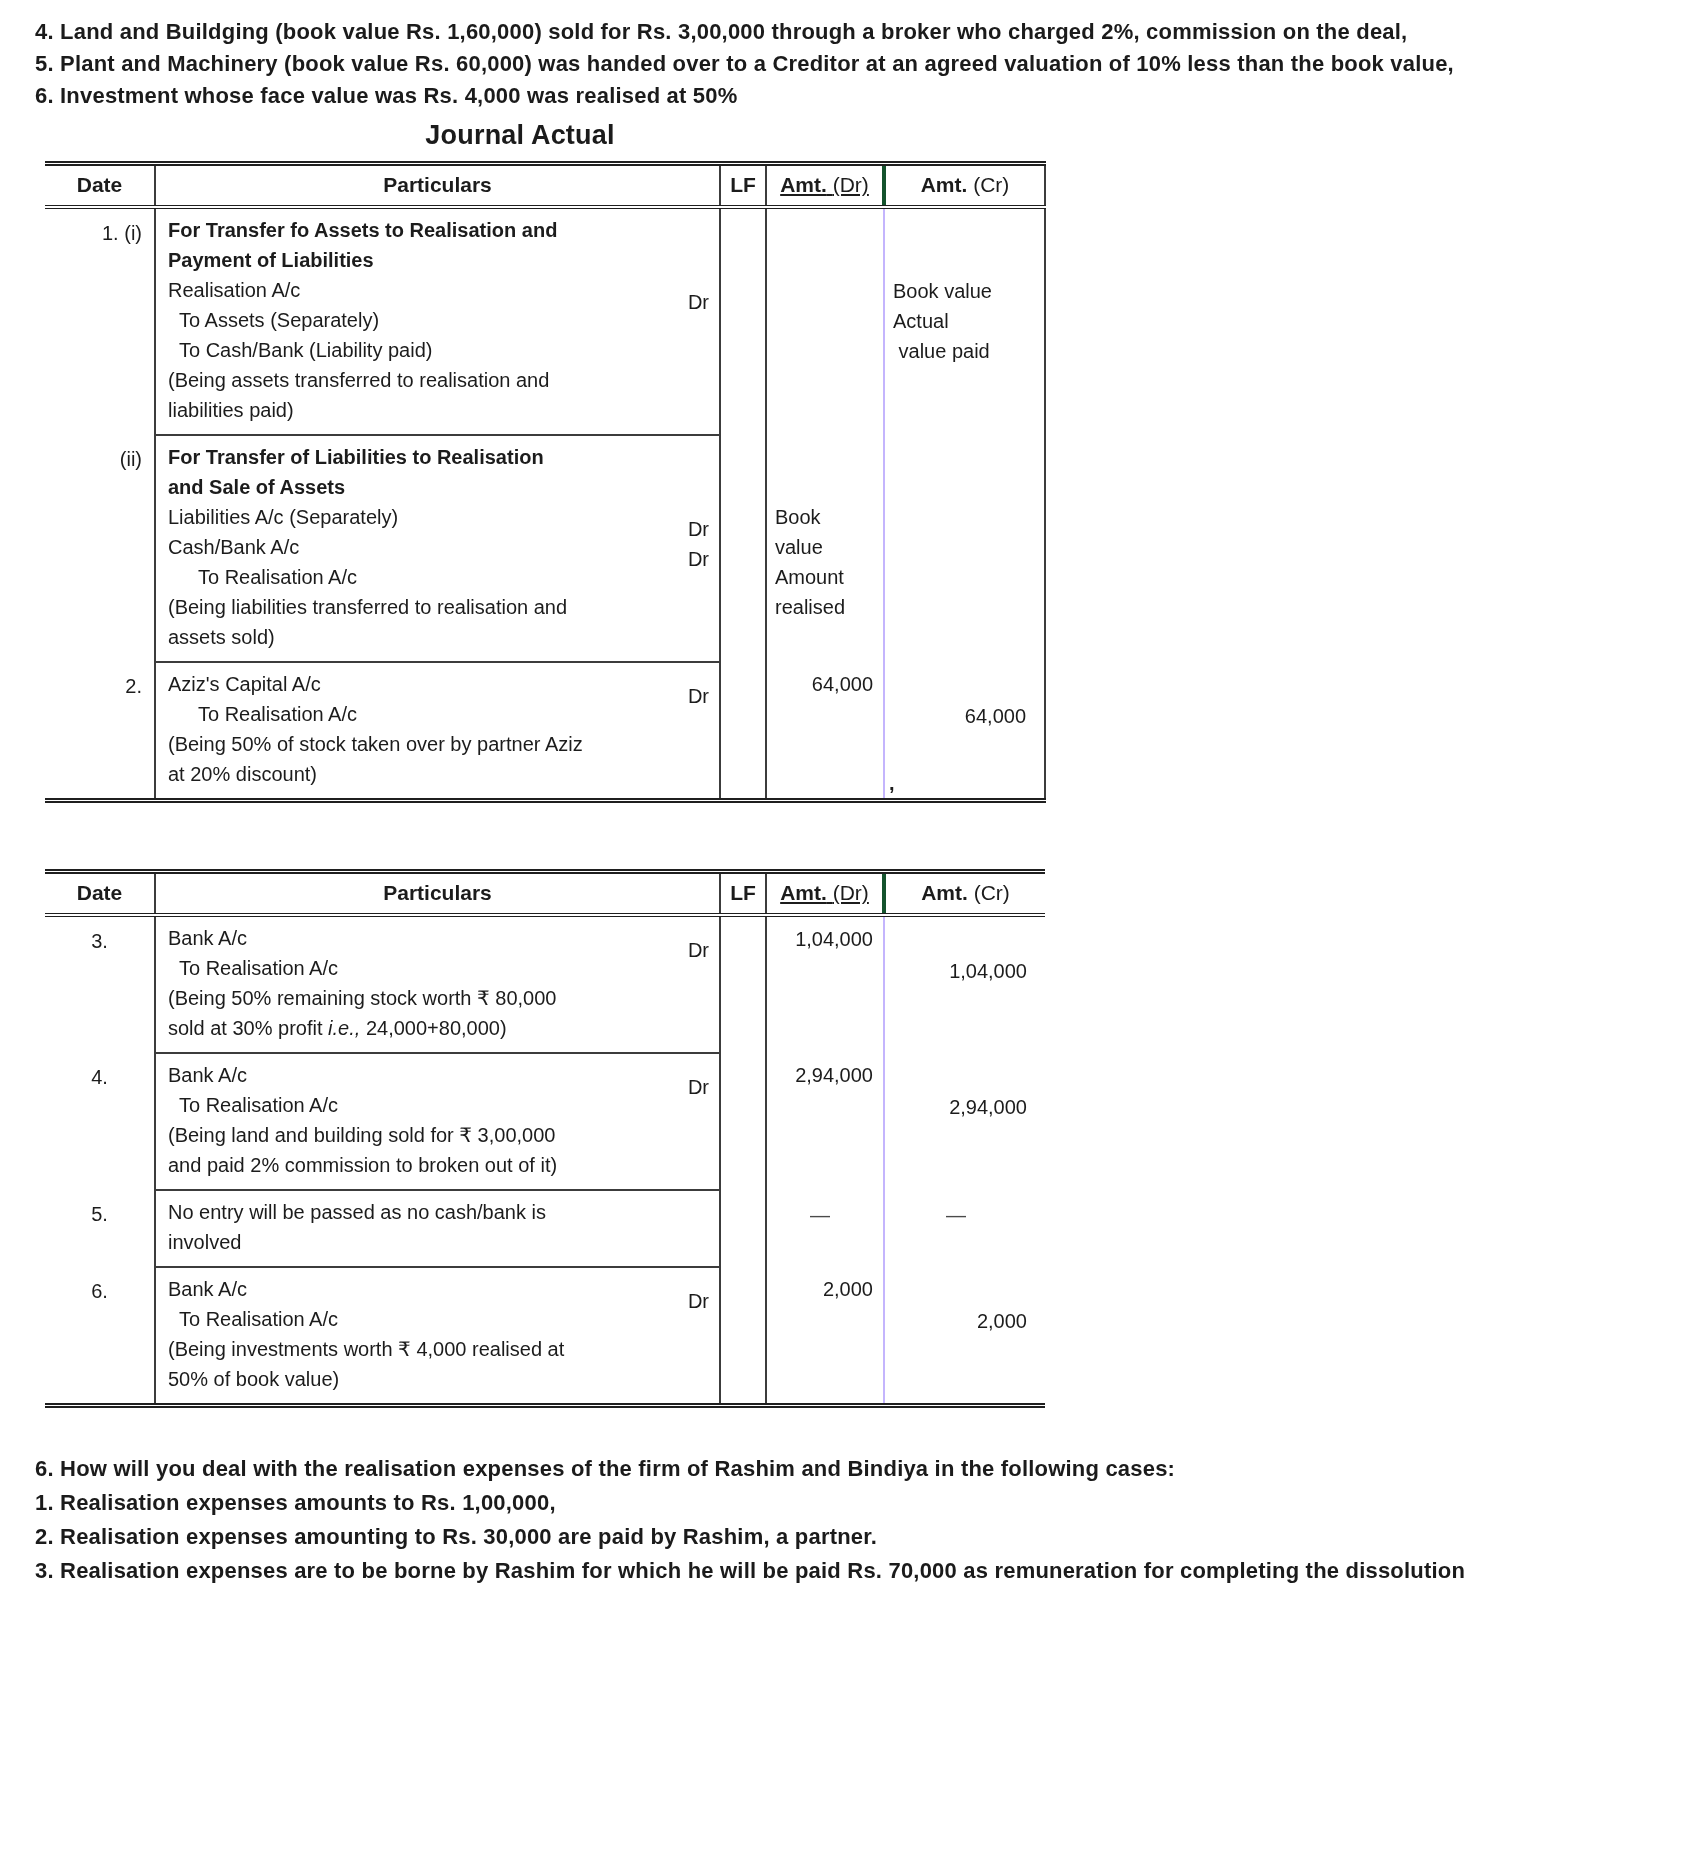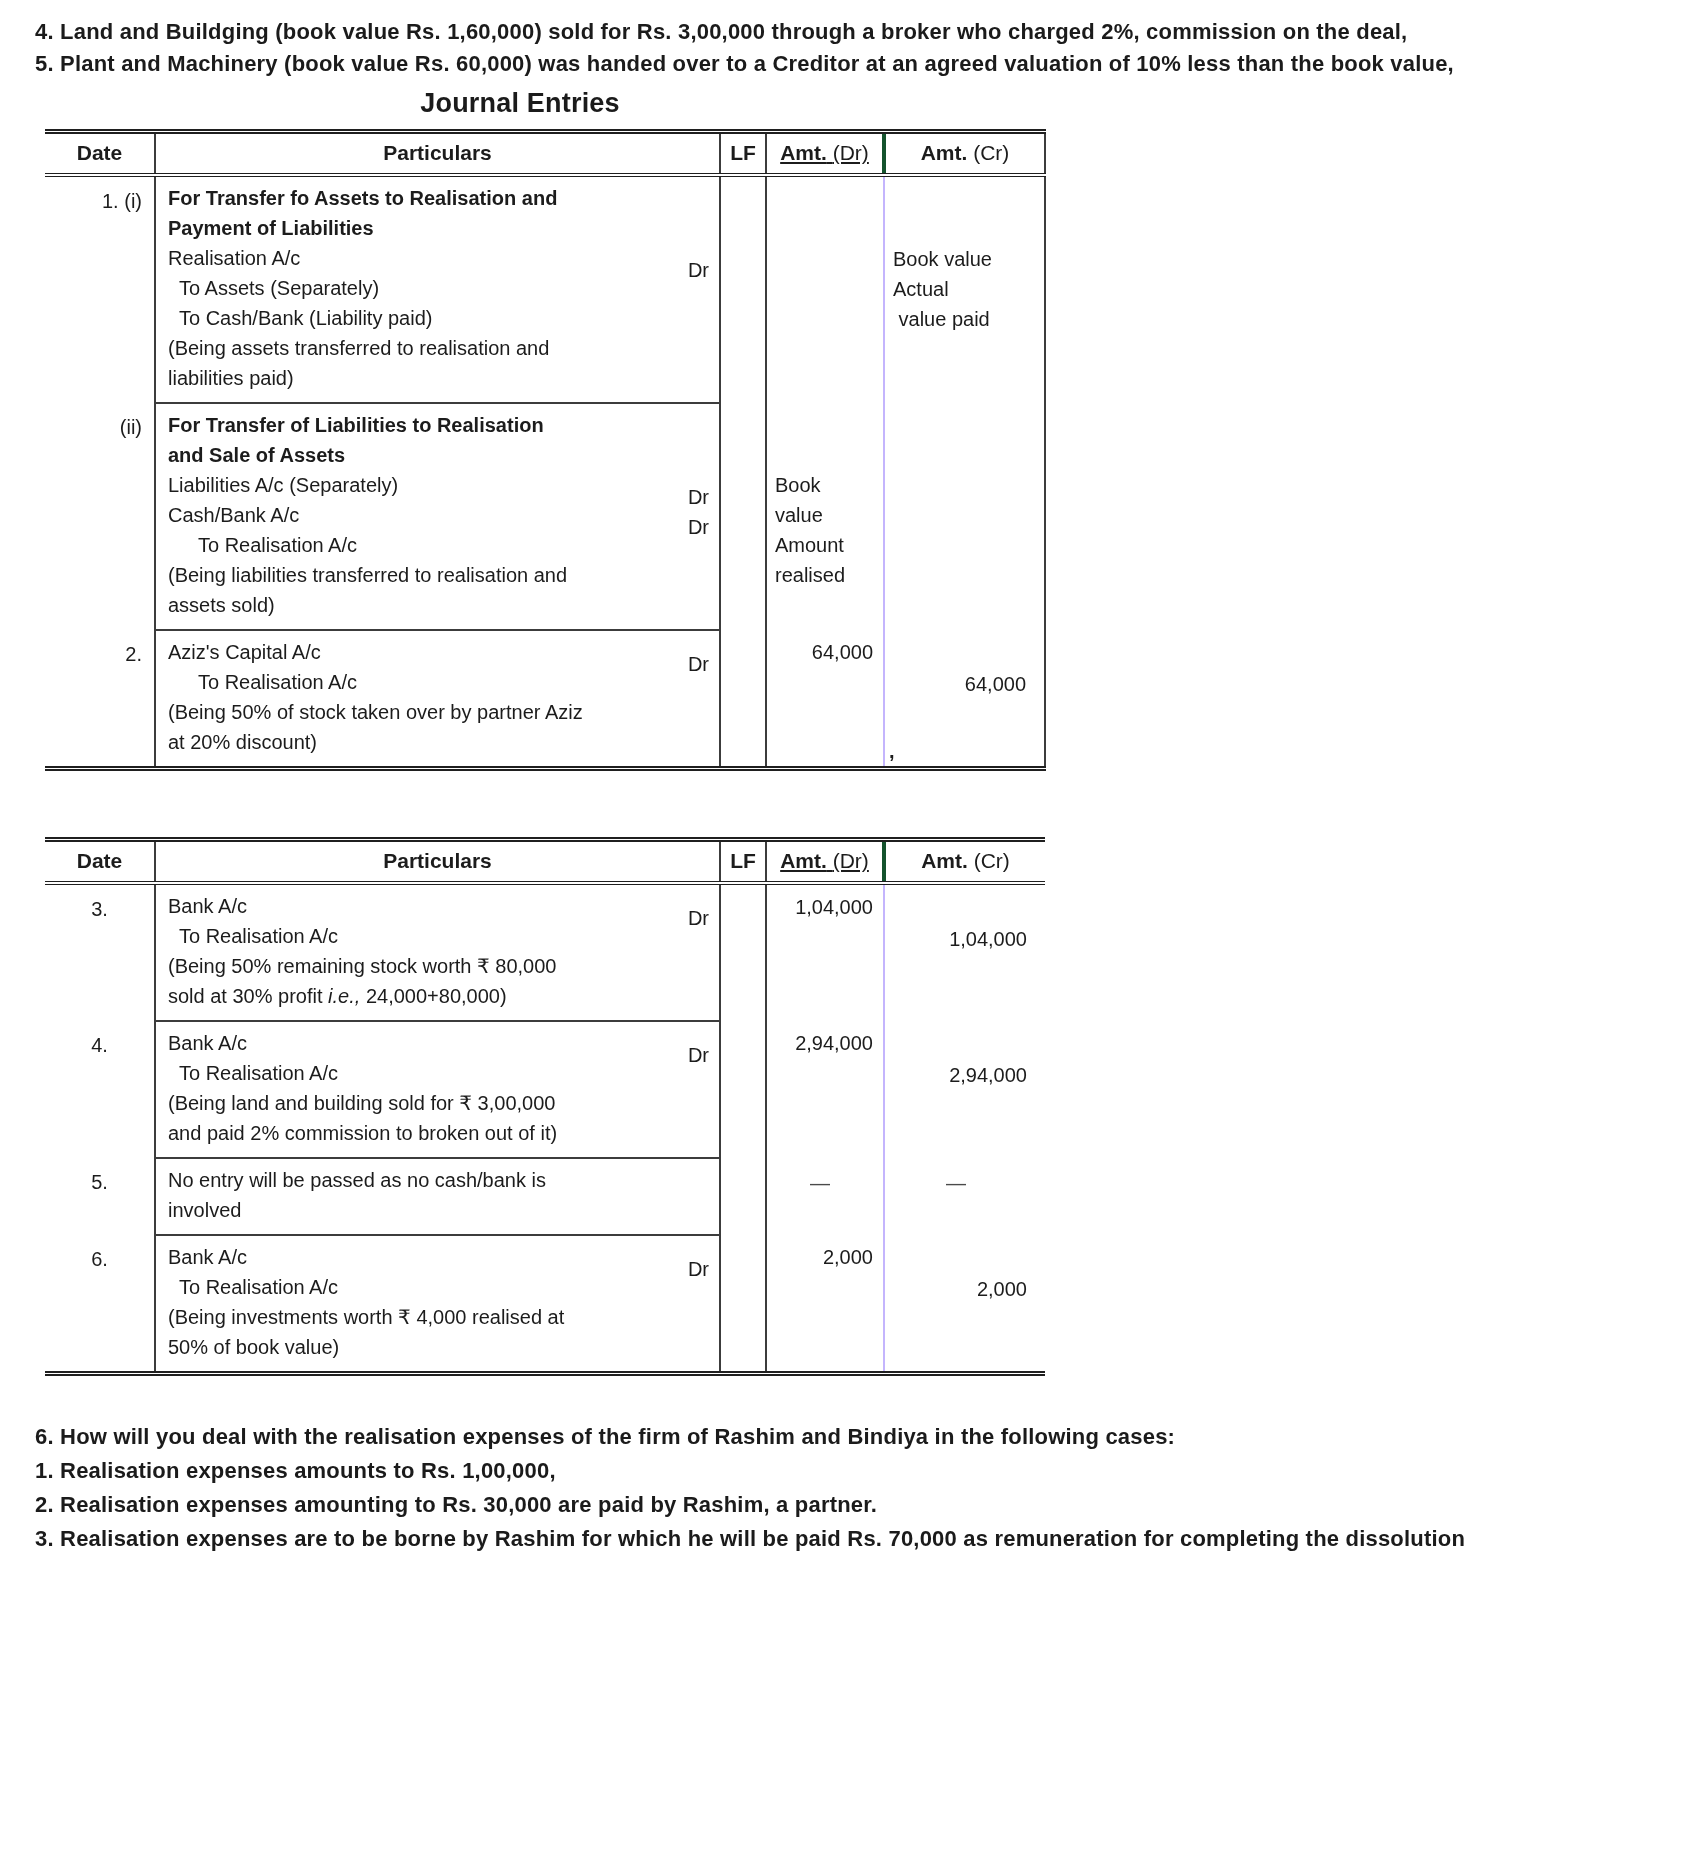--- a/index.html
+++ b/index.html
@@ -74,23 +74,24 @@
   .stray{text-align:left;padding-left:4px;margin-top:42px;font-weight:bold;line-height:20px;}
 </style>
 </head>
 <body>
 
 <div class="page">
 
   <div class="intro">
     <div class="tline">4. Land and Buildging (book value Rs. 1,60,000) sold for Rs. 3,00,000 through a broker who charged 2%, commission on the deal,</div>
     <div class="tline">5. Plant and Machinery (book value Rs. 60,000) was handed over to a Creditor at an agreed valuation of 10% less than the book value,</div>
+    <div class="tline">6. Investment whose face value was Rs. 4,000 was realised at 50%</div>
   </div>
 
-  <div class="jtitle">Journal Entries</div>
+  <div class="jtitle">Journal Actual</div>
 
   <table class="journal t1">
     <colgroup>
       <col class="w-date">
         <col class="w-part">
         <col class="w-lf">
         <col class="w-dr">
         <col class="w-cr">
     </colgroup>
     <thead>

